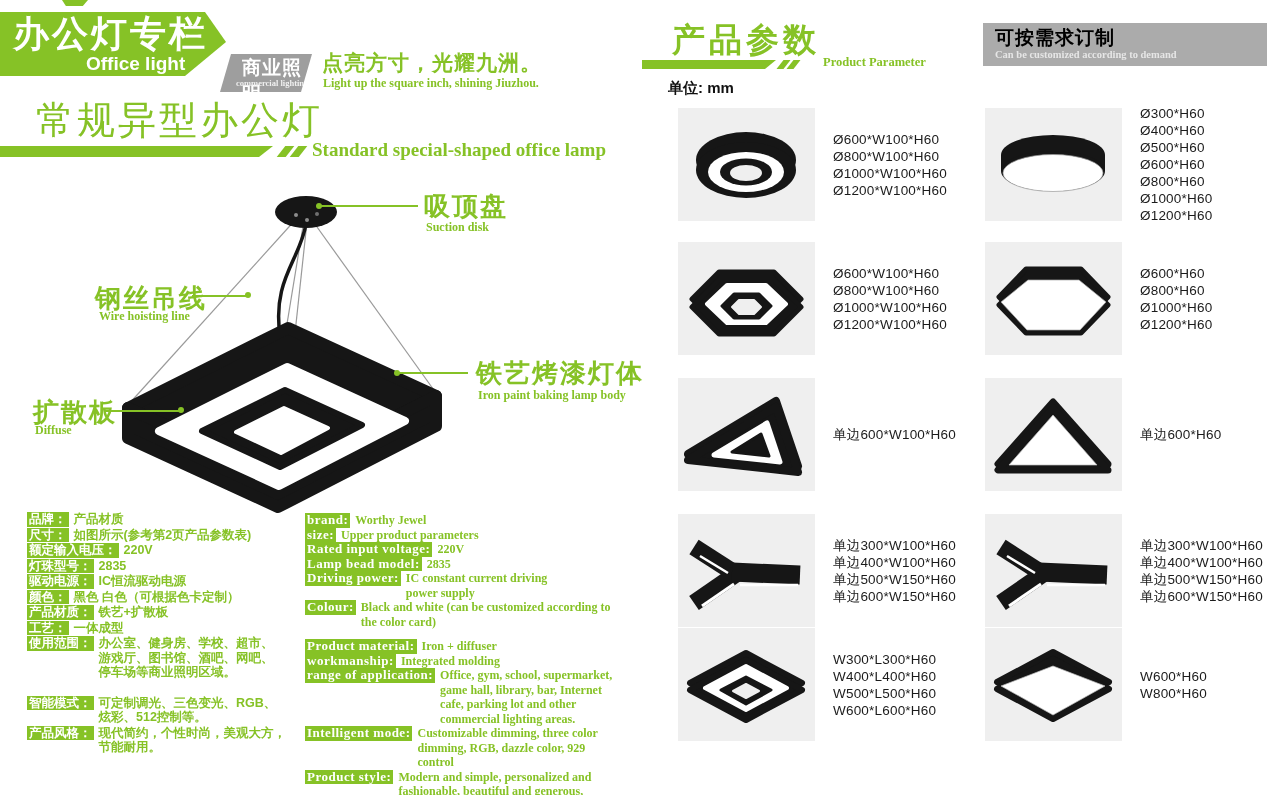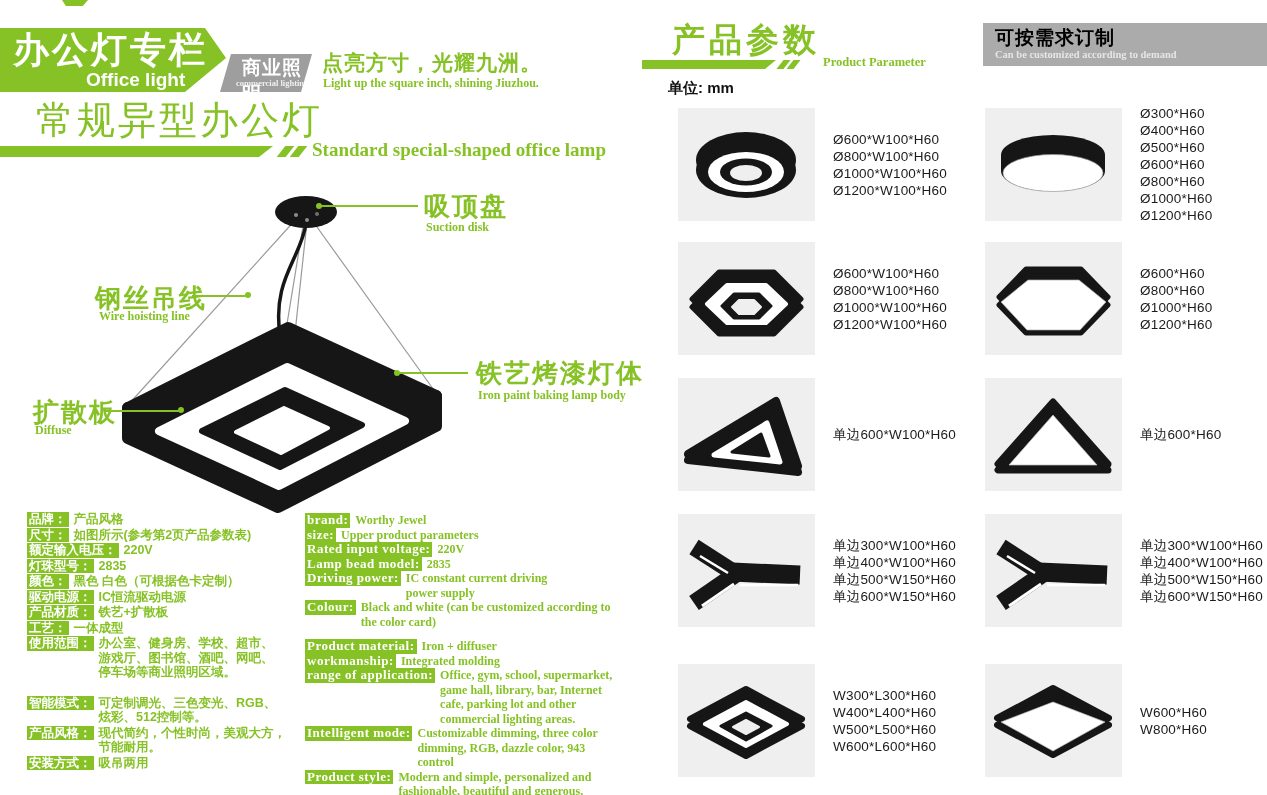--- a/index.html
+++ b/index.html
@@ -14,21 +14,21 @@
     --gray-badge:#9e9e9e;
     --gray-box:#ababab;
     --panel:#efefef;
     --ink:#161616;
   }
   .abs{position:absolute;}
 
   
   .top-frag{left:62px;top:0;width:26px;height:6px;background:var(--green);
     clip-path:polygon(0 0,100% 0,80% 100%,15% 100%);}
-  .banner{left:0;top:28px;width:226px;height:80px;background:var(--green);
+  .banner{left:0;top:12px;width:226px;height:80px;background:var(--green);
     clip-path:polygon(0 0,205px 0,226px 30px,185px 64px,0 64px);}
   .banner .t-cn{position:absolute;left:13px;top:-2px;font-size:36px;font-weight:bold;
     color:#fff;letter-spacing:3px;}
   .banner .t-en{position:absolute;left:86px;top:41px;font-size:19px;font-weight:bold;color:#fff;}
   .gray-badge{left:220px;top:54px;width:92px;height:38px;background:var(--gray-badge);
     clip-path:polygon(11px 0,100% 0,calc(100% - 11px) 100%,0 100%);}
   .gray-badge .b-cn{position:absolute;left:22px;top:1px;font-size:19px;font-weight:bold;color:#fff;letter-spacing:1px;}
   .gray-badge .b-en{position:absolute;left:16px;top:24px;font-size:8.5px;color:#f0f0f0;
     font-family:"Liberation Serif",serif;font-weight:bold;}
   .slogan-cn{left:322px;top:49px;font-size:21px;font-weight:bold;color:var(--green);letter-spacing:1px;}
@@ -146,41 +146,41 @@
 <div class="abs callout-en" style="left:478px;top:388px;">Iron paint baking lamp body</div>
 
 <div class="abs callout-cn" style="left:33px;top:395px;">扩散板</div>
 <div class="abs callout-en" style="left:35px;top:423px;">Diffuse</div>
 <div class="abs cline" style="left:105px;top:410px;width:75px;"></div>
 <div class="abs cdot" style="left:178px;top:407px;"></div>
 
 <div class="abs specs specs-cn">
   <div class="spec-row">
       <span class="spec-badge">品牌：</span>
-      <span class="spec-val">产品风格</span>
+      <span class="spec-val">产品材质</span>
     </div>
   <div class="spec-row">
       <span class="spec-badge">尺寸：</span>
       <span class="spec-val">如图所示(参考第2页产品参数表)</span>
     </div>
   <div class="spec-row">
       <span class="spec-badge">额定输入电压：</span>
       <span class="spec-val">220V</span>
     </div>
   <div class="spec-row">
       <span class="spec-badge">灯珠型号：</span>
       <span class="spec-val">2835</span>
     </div>
   <div class="spec-row">
+      <span class="spec-badge">驱动电源：</span>
+      <span class="spec-val">IC恒流驱动电源</span>
+    </div>
+  <div class="spec-row">
       <span class="spec-badge">颜色：</span>
       <span class="spec-val">黑色 白色（可根据色卡定制）</span>
-    </div>
-  <div class="spec-row">
-      <span class="spec-badge">驱动电源：</span>
-      <span class="spec-val">IC恒流驱动电源</span>
     </div>
   <div class="spec-row">
       <span class="spec-badge">产品材质：</span>
       <span class="spec-val">铁艺+扩散板</span>
     </div>
   <div class="spec-row">
       <span class="spec-badge">工艺：</span>
       <span class="spec-val">一体成型</span>
     </div>
   <div class="spec-row">
@@ -191,24 +191,20 @@
     </div>
   <div class="spec-row gap">
       <span class="spec-badge">智能模式：</span>
       <span class="spec-val">可定制调光、三色变光、RGB、
 炫彩、512控制等。</span>
     </div>
   <div class="spec-row">
       <span class="spec-badge">产品风格：</span>
       <span class="spec-val">现代简约，个性时尚，美观大方，
 节能耐用。</span>
-    </div>
-  <div class="spec-row">
-      <span class="spec-badge">安装方式：</span>
-      <span class="spec-val">吸吊两用</span>
     </div>
 </div>
 
 <div class="abs specs specs-en">
   <div class="spec-row">
       <span class="spec-badge">brand:</span>
       <span class="spec-val">Worthy Jewel</span>
     </div>
   <div class="spec-row">
       <span class="spec-badge">size:</span>
@@ -243,21 +239,21 @@
   <div class="spec-row">
       <span class="spec-badge">range of application:</span>
       <span class="spec-val">Office, gym, school, supermarket,
 game hall, library, bar, Internet
 cafe, parking lot and other
 commercial lighting areas.</span>
     </div>
   <div class="spec-row">
       <span class="spec-badge">Intelligent mode:</span>
       <span class="spec-val">Customizable dimming, three color
-dimming, RGB, dazzle color, 943
+dimming, RGB, dazzle color, 929
 control</span>
     </div>
   <div class="spec-row">
       <span class="spec-badge">Product style:</span>
       <span class="spec-val">Modern and simple, personalized and
 fashionable, beautiful and generous,
 energy-saving and durable</span>
     </div>
 
 </div>
@@ -391,21 +387,21 @@
         <path d="M62,71 L120,71" stroke="#ffffff" stroke-width="2.5" fill="none"></path>
       </svg>
     </div>
     <div class="psizes">单边300*W100*H60
 单边400*W100*H60
 单边500*W150*H60
 单边600*W150*H60</div>
   </div>
 </div>
 
-<div class="prow" style="top:664px;">
+<div class="prow" style="top:628px;">
   <div class="pcell left">
     <div class="pimg">
       <svg viewBox="0 0 137 113">
         <path d="M68,25 L124,55 L68,85 L12,55 Z" fill="#161616" stroke="#161616" stroke-width="6" stroke-linejoin="round"></path>
         <path d="M68,32 L124,62 L68,92 L12,62 Z" fill="#161616" stroke="#161616" stroke-width="6" stroke-linejoin="round"></path>
         <path d="M68,38 L109,60 L68,82 L27,60 Z" fill="#ffffff" stroke="#ffffff" stroke-width="4" stroke-linejoin="round"></path>
         <path d="M68,49 L93,62 L68,76 L43,62 Z" fill="#161616" stroke="#161616" stroke-width="3" stroke-linejoin="round"></path>
         <path d="M68,56 L81,63 L68,70 L55,63 Z" fill="#efefef" stroke="#efefef" stroke-width="2" stroke-linejoin="round"></path>
       </svg>
     </div>

